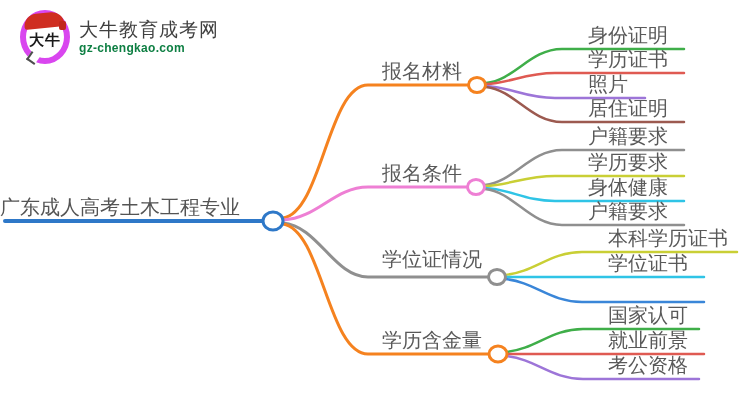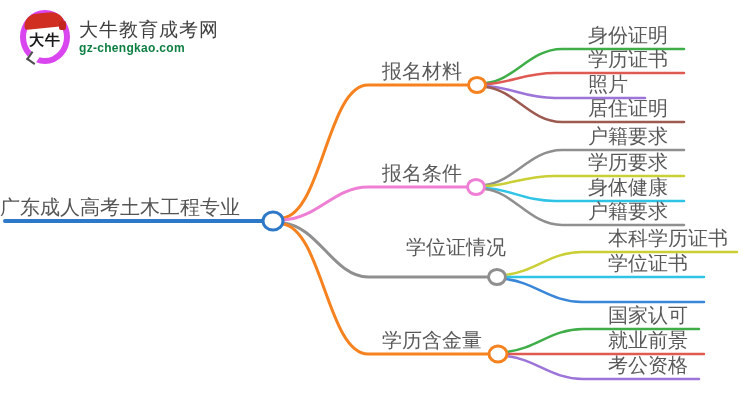--- a/index.html
+++ b/index.html
@@ -75,21 +75,21 @@
     <div class="logo-text">
       <div class="logo-title">大牛教育成考网</div>
       <div class="logo-subtitle">gz-chengkao.com</div>
     </div>
   </div>
 
   <div class="node-label root-label" style="left:0;top:195px;text-align:center;">广东成人高考土木工程专业</div>
 
   <div class="node-label" style="left:382px;top:59px;">报名材料</div>
   <div class="node-label" style="left:382px;top:161px;">报名条件</div>
-  <div class="node-label" style="left:382px;top:235px;margin-left:24px;">学位证情况</div>
+  <div class="node-label" style="left:382px;top:247px;">学位证情况</div>
   <div class="node-label" style="left:382px;top:328px;">学历含金量</div>
 
   <div class="node-label" style="left:588px;top:23px;">身份证明</div>
   <div class="node-label" style="left:588px;top:47px;">学历证书</div>
   <div class="node-label" style="left:588px;top:72px;">照片</div>
   <div class="node-label" style="left:588px;top:96px;">居住证明</div>
 
   <div class="node-label" style="left:588px;top:124px;">户籍要求</div>
   <div class="node-label" style="left:588px;top:150px;">学历要求</div>
   <div class="node-label" style="left:588px;top:175px;">身体健康</div>

